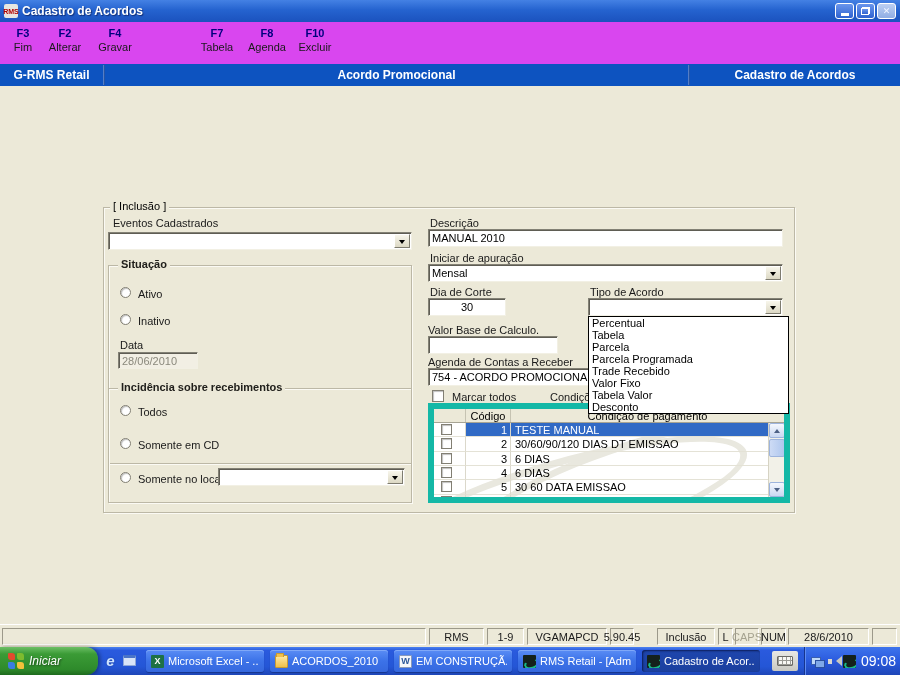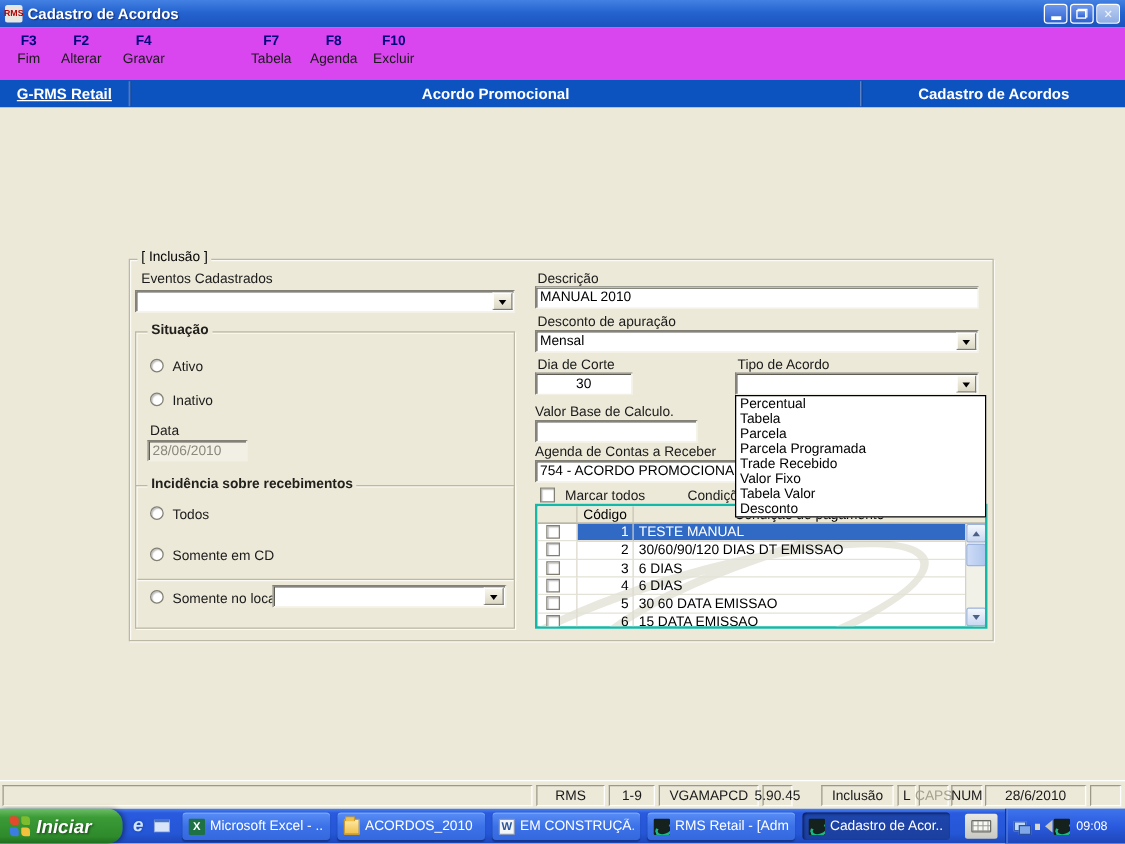--- a/index.html
+++ b/index.html
@@ -26,21 +26,21 @@
 
   
   .fkeybar { position:absolute; left:0; top:22px; width:900px; height:42px; background:#d946ef; }
   .fkey { position:absolute; top:5px; display:flex; flex-direction:column; align-items:center; gap:2px; cursor:default; }
   .fkey .k { color:#00007E; font-weight:bold; font-size:11px; }
   .fkey .l { color:#1a1a1a; font-size:11px; }
 
   
   .navbar { position:absolute; left:0; top:64px; width:900px; height:22px; background:#0D53C0; display:flex; }
   .nav-seg { display:flex; align-items:center; justify-content:center; color:#fff; font-weight:bold; font-size:12px; }
-  .nav-left { width:103px;text-decoration:underline; }
+  .nav-left { width:103px; }
   .nav-center { width:583px; }
   .nav-right { flex:1; }
   .nav-div { width:2px; background:linear-gradient(90deg,#6E93D6,#0A3E95); margin:1px 0; }
 
   
   .client { position:absolute; left:0; top:86px; width:900px; height:538px; background:#ECE9D8; }
 
   .groupbox { position:absolute; border:1px solid #BCB8A6; box-shadow:1px 1px 0 #FBFAF4, inset 1px 1px 0 #FBFAF4; }
   .grouplabel { position:absolute; background:#ECE9D8; padding:0 3px; line-height:11px; z-index:2; }
   .grouplabel.bold { font-weight:bold; color:#21201C; }
@@ -60,21 +60,21 @@
     border-right-color:#7E7C70; border-bottom-color:#7E7C70; display:flex; align-items:center; justify-content:center; }
   .combo .btn::after { content:""; width:0; height:0; border:3.5px solid transparent; border-top:4px solid #000; margin-top:4px; }
 
   .radio { position:absolute; width:11px; height:11px; border-radius:50%; background:#fff;
     border:1px solid #827F73; box-shadow:inset 1px 1px 1px rgba(0,0,0,.25); }
   .checkbox { position:absolute; width:12px; height:12px; background:#fff; border:1px solid #827F73;
     box-shadow:inset 1px 1px 1px rgba(0,0,0,.25); }
 
   
   .grid { position:absolute; left:428px; top:317px; width:362px; height:100px;
-    border:2px solid #14b8a6; background:#fff; overflow:hidden; }
+    border:6px solid #14b8a6; background:#fff; overflow:hidden; }
   .grid-header { display:flex; height:14px; background:#ECE9D8; border-bottom:1px solid #A7A494;
     font-size:11px; position:relative; z-index:3; }
   .gh-cell { display:flex; align-items:center; justify-content:center; border-right:1px solid #C6C3B2; overflow:hidden; }
   .gh-check { width:32px; }
   .gh-code { width:45px; }
   .gh-desc { flex:1; border-right:none; }
   .grid-body { position:relative; height:86px; }
   .swoosh { position:absolute; border:7px solid #E9E8DF; border-radius:50%; z-index:0; }
   .sw1 { width:420px; height:120px; left:20px; top:10px; transform:rotate(-16deg); }
   .sw2 { width:380px; height:90px; left:-60px; top:36px; transform:rotate(-16deg); }
@@ -111,21 +111,21 @@
     font-size:11px; color:#1a1a1a; }
   .spanel.dim { color:#A5A28F; }
 
   
   .taskbar { position:absolute; left:0; top:647px; width:900px; height:28px;
     background:linear-gradient(180deg,#4B82F0 0%,#2A5ADE 12%,#2456D6 70%,#1E46B8 100%); }
   .startbtn { position:absolute; left:0; top:0; width:98px; height:28px;
     background:linear-gradient(180deg,#6CBF66 0%,#3B9B36 25%,#2E8A2B 80%,#1E6B1E 100%);
     border-radius:0 12px 12px 0; box-shadow:2px 0 4px rgba(0,0,0,.4);
     display:flex; align-items:center; padding-left:8px; gap:5px; }
-  .startbtn .label { color:#fff; font-weight:bold; font-style:italic; font-size:15px; text-shadow:1px 1px 2px rgba(0,0,0,.5); }
+  .startbtn .label { color:#fff; font-weight:normal; font-style:italic; font-size:12px; text-shadow:1px 1px 2px rgba(0,0,0,.5); }
   .winflag { position:relative; width:16px; height:16px; }
   .winflag i { position:absolute; width:7px; height:7px; border-radius:1px 3px 1px 3px; }
   .winflag .r { left:0; top:0; background:#E24A2E; }
   .winflag .g { right:0; top:0; background:#7DBB2F; }
   .winflag .b { left:0; bottom:0; background:#3B7DE0; }
   .winflag .y { right:0; bottom:0; background:#F3C13B; }
 
   .qlicon { position:absolute; top:5px; width:17px; height:17px; display:flex; align-items:center; justify-content:center; }
   .ie-e { color:#CFE4FF; font-size:15px; font-weight:bold; font-style:italic; text-shadow:0 0 2px #1a3f9e; }
   .ql-app { width:13px; height:11px; background:#D8E4F8; border:1px solid #8FA8D8; border-top:3px solid #4A74C8; border-radius:1px; }
@@ -153,21 +153,21 @@
 
   .tray { position:absolute; left:804px; top:0; width:96px; height:28px;
     background:linear-gradient(180deg,#3E74EC 0%,#2A5ADE 50%,#1E46B8 100%);
     border-left:1px solid #16348E; box-shadow:inset 1px 0 0 #5E8BF2;
     display:flex; align-items:center; gap:3px; padding-left:6px; }
   .trayicon { width:13px; height:13px; position:relative; }
   .ti-net::before { content:""; position:absolute; left:0; top:2px; width:8px; height:6px; background:#BFD8F8; border:1px solid #3A5FB0; }
   .ti-net::after { content:""; position:absolute; left:4px; top:5px; width:8px; height:6px; background:#7FA8E8; border:1px solid #2A4FA0; }
   .ti-vol::before { content:""; position:absolute; left:1px; top:4px; width:4px; height:5px; background:#D8D8D0; }
   .ti-vol::after { content:""; position:absolute; left:4px; top:1px; border:5px solid transparent; border-right:6px solid #C8C8C0; }
-  .tray .clock { color:#fff; font-size:10px; margin-left:2px; }
+  .tray .clock { color:#fff; font-size:14px; margin-left:2px; }
 </style>
 </head>
 <body>
 
 <div class="screen">
 
   <div class="titlebar">
     <div class="titlebar-icon">RMS</div>
     <div class="titlebar-text">Cadastro de Acordos</div>
     <div class="winbtns">
@@ -251,21 +251,21 @@
     <div class="radio" style="left:120px;top:386px;"></div>
     <div class="lbl" style="left:138px;top:387px;">Somente no local</div>
     <div class="combo" style="left:218px;top:382px;width:187px;height:18px;">
       <span class="val"></span>
       <span class="btn"></span>
     </div>
 
     <div class="lbl" style="left:430px;top:131px;">Descrição</div>
     <div class="field" style="left:428px;top:143px;width:355px;height:18px;">MANUAL 2010</div>
 
-    <div class="lbl" style="left:430px;top:166px;">Desconto de apuração</div>
+    <div class="lbl" style="left:430px;top:166px;">Iniciar de apuração</div>
     <div class="combo" style="left:428px;top:178px;width:355px;height:18px;">
       <span class="val">Mensal</span>
       <span class="btn"></span>
     </div>
 
     <div class="lbl" style="left:430px;top:200px;">Dia de Corte</div>
     <div class="field" style="left:428px;top:212px;width:78px;height:18px;text-align:center;">30</div>
 
     <div class="lbl" style="left:590px;top:200px;">Tipo de Acordo</div>
     <div class="combo" style="left:588px;top:212px;width:195px;height:18px;">

